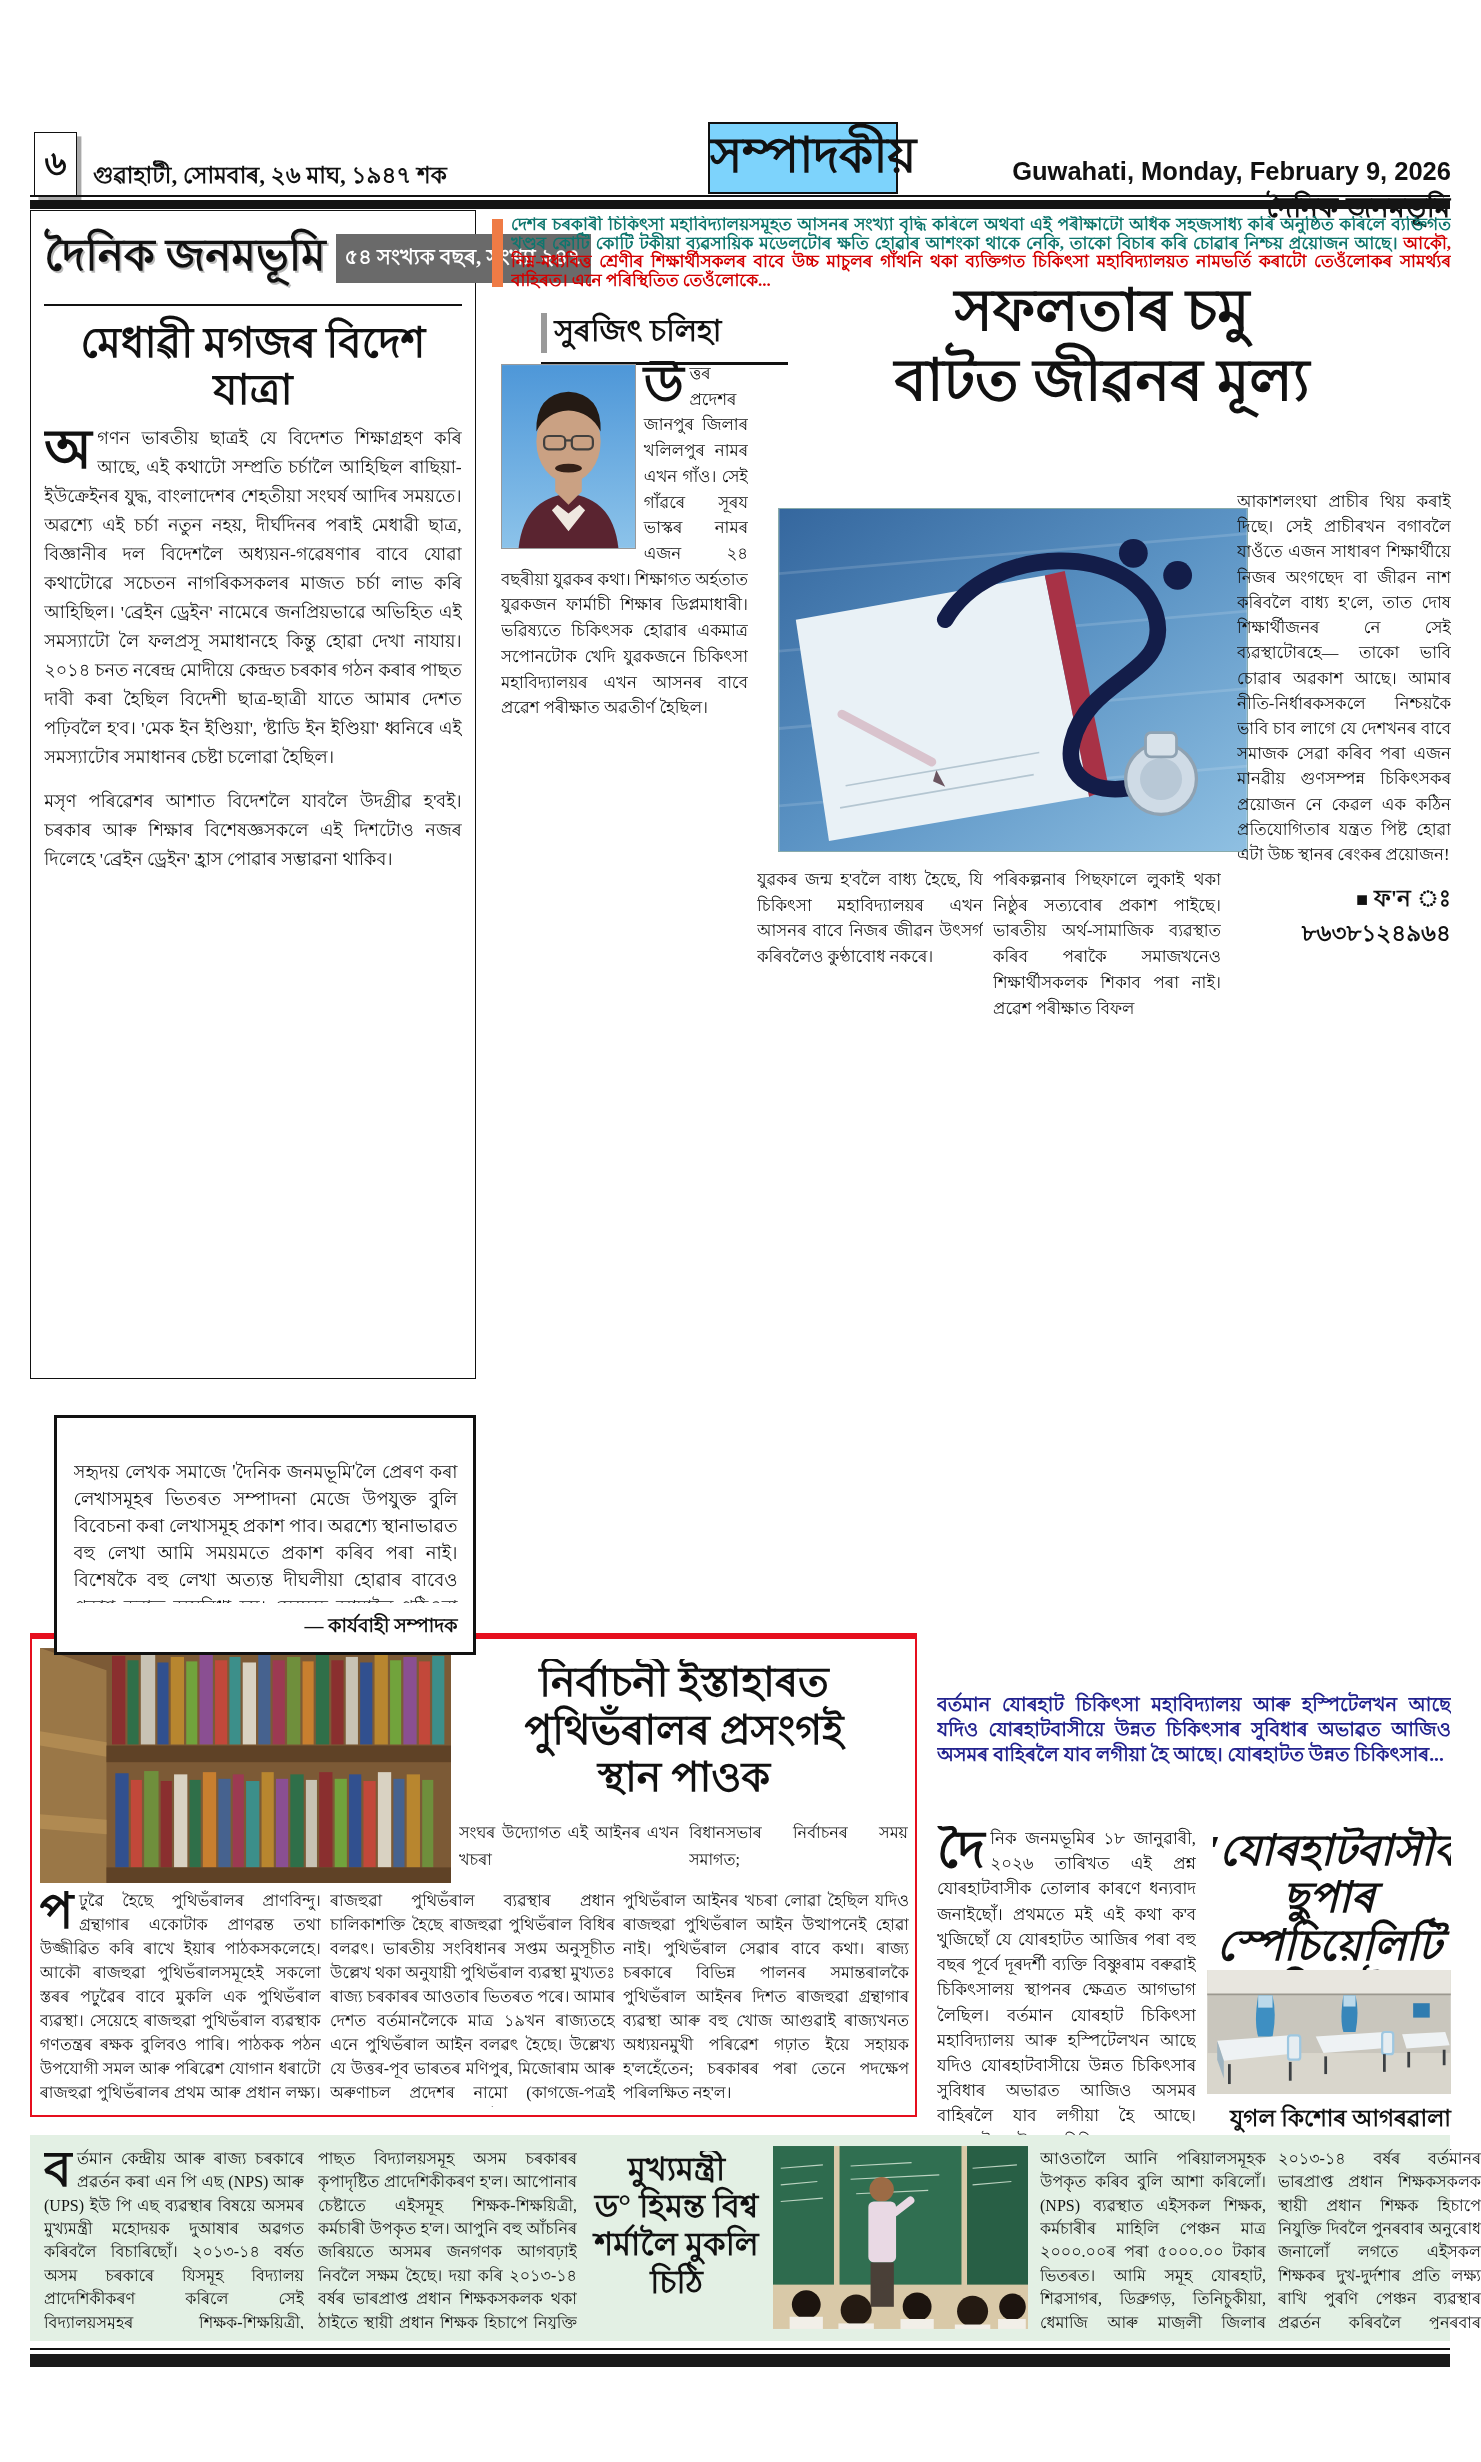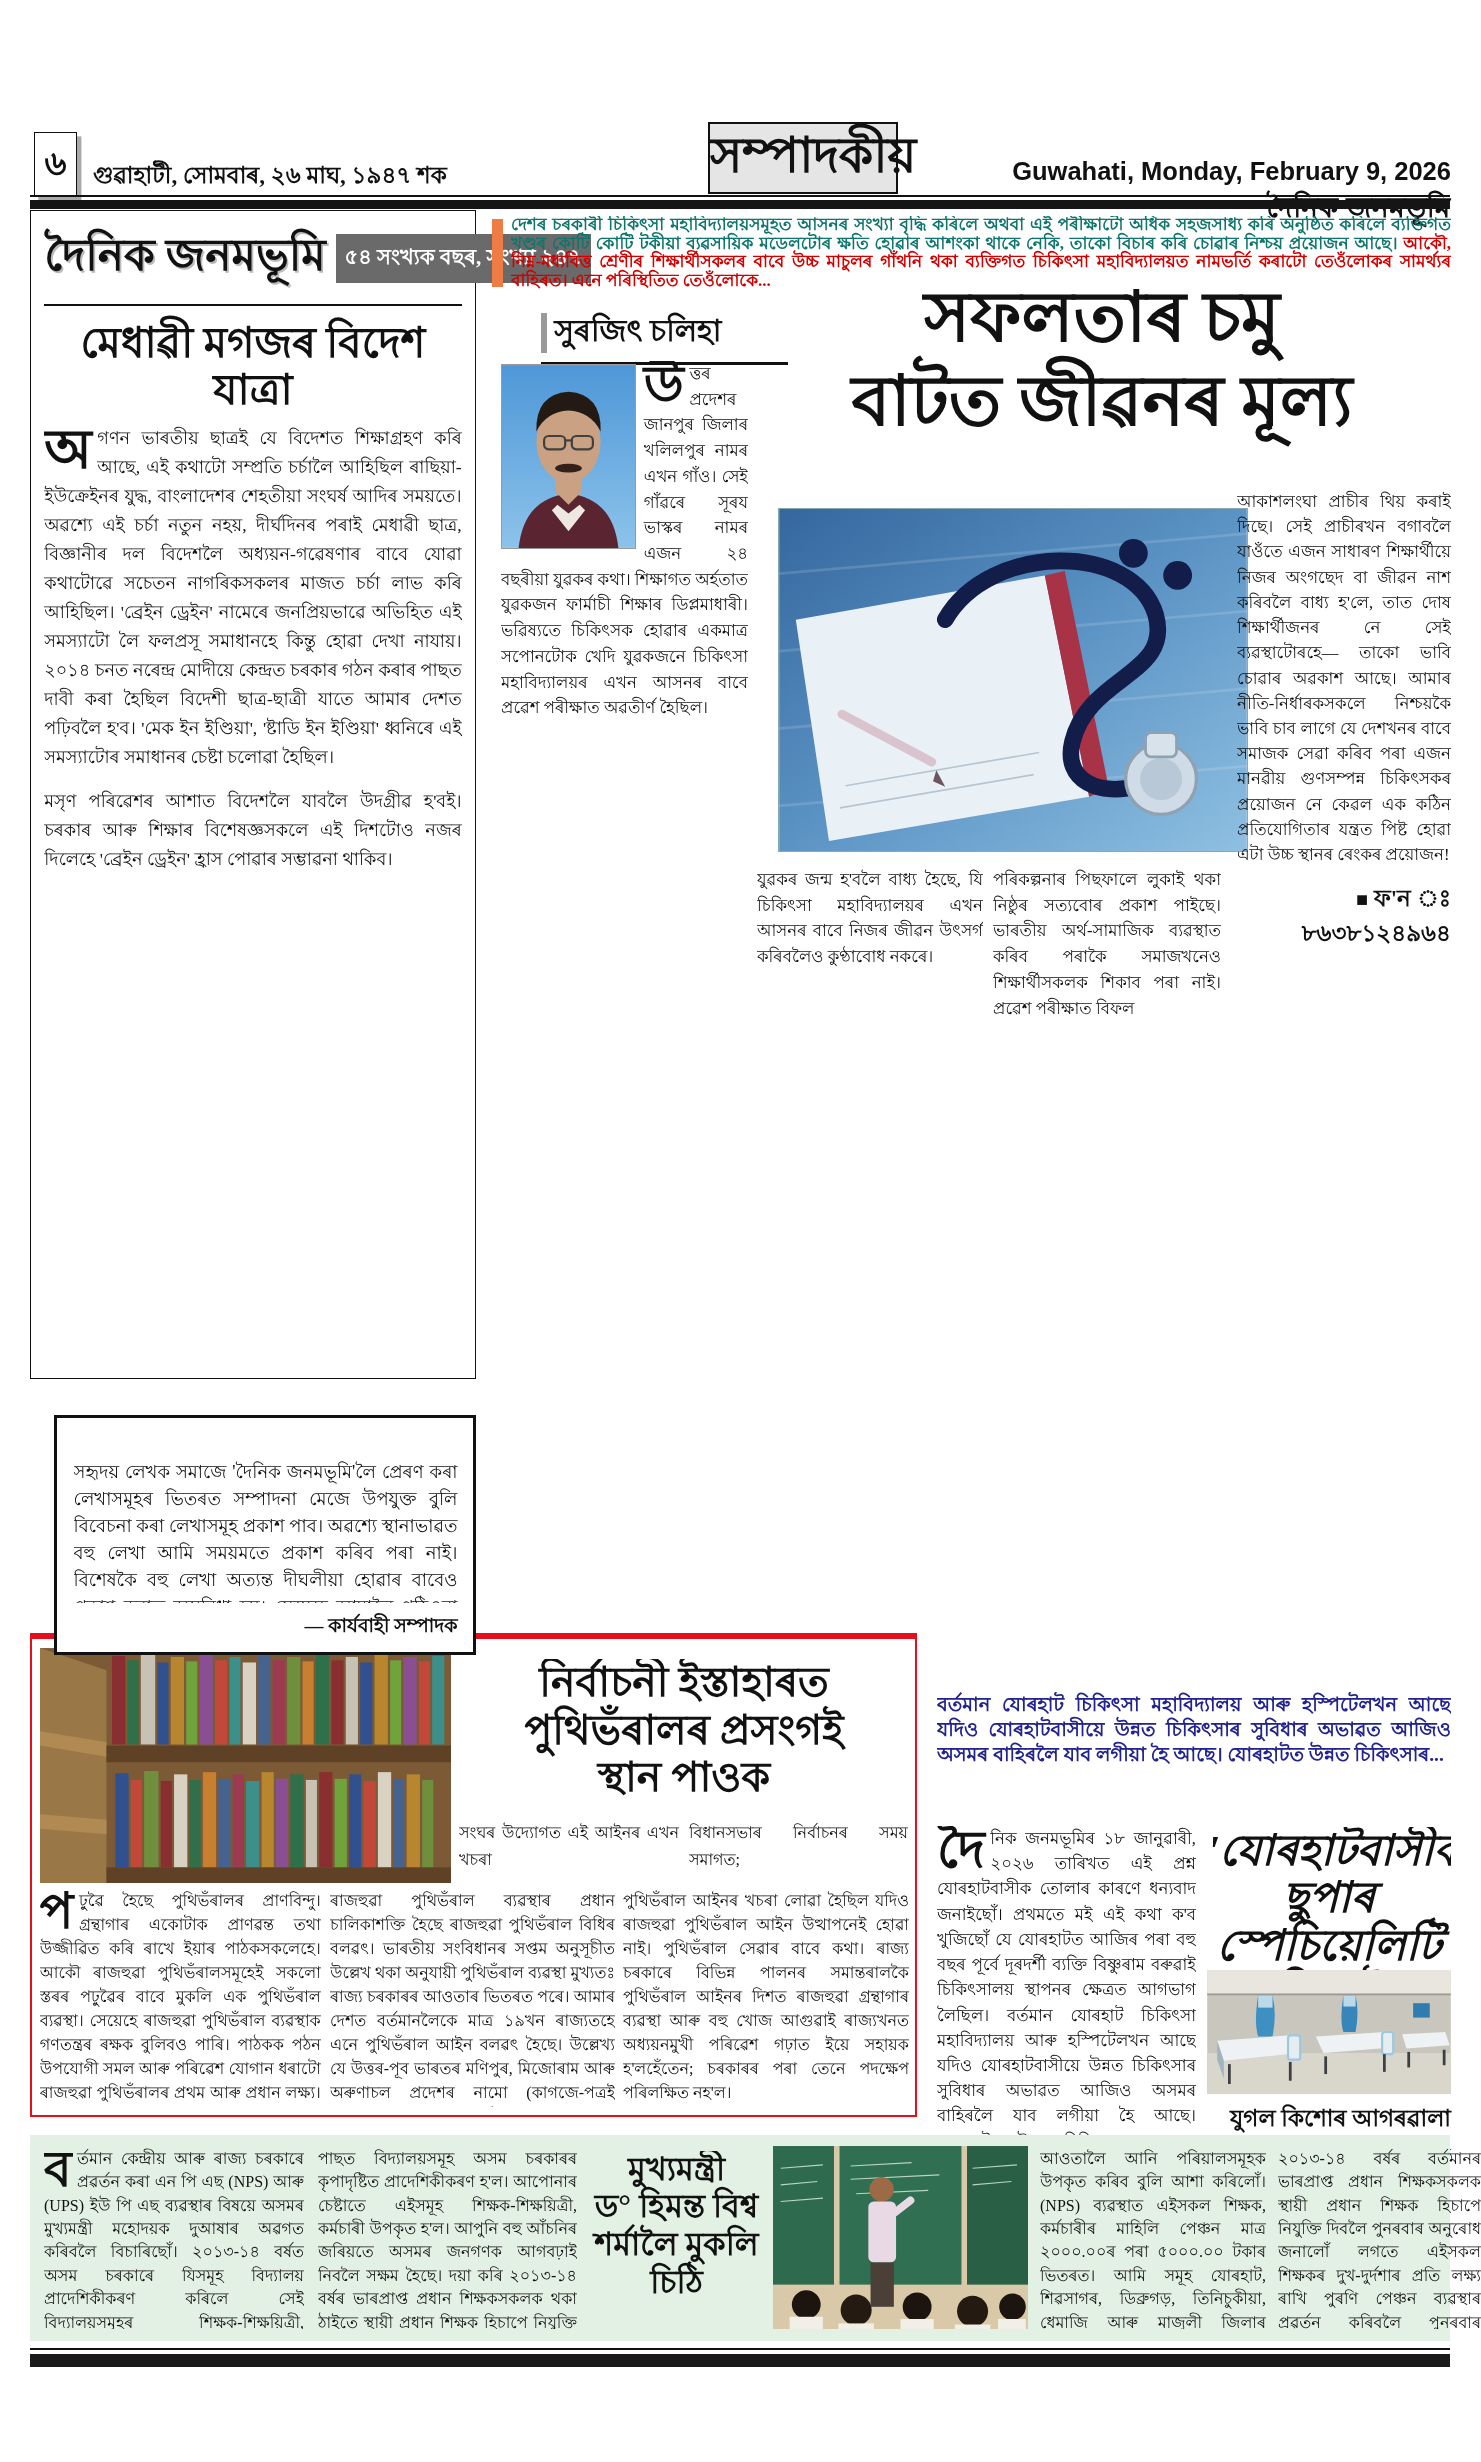--- a/index.html
+++ b/index.html
@@ -9,21 +9,21 @@
   .pre{white-space:pre-line;}
   .col{text-align:justify;overflow:hidden;}
   .sans{font-family:"Liberation Sans",sans-serif;}
   .dropcap{float:left;font-weight:bold;font-size:3.1em;line-height:.82;margin:3.3px 5.5px 0 0;}
 
   
   #pageno-box{left:34px;top:132px;width:41px;height:63px;border:1.7px solid #111;
     box-shadow:4.4px 4.4px 0 #a9a9a9;font-size:34px;font-weight:bold;line-height:61px;text-align:center;background:#fff;}
   #date-as{left:93px;top:157px;font-size:23px;font-weight:bold;}
   #section-box{left:708px;top:122px;width:186px;height:68px;border:2.8px solid #111;
-    font-size:49px;font-weight:bold;line-height:64px;text-align:center;background:#e5e5e5;}
+    font-size:49px;font-weight:bold;line-height:64px;text-align:center;background:#7dd3fc;}
   #date-en{right:30px;top:157px;font-size:25.5px;font-weight:bold;}
   #brand-top{right:30px;top:186px;font-size:28px;font-weight:bold;letter-spacing:0.6px;}
   .rule-thin{left:30px;width:1420px;height:1.7px;background:#111;}
   .rule-thick{left:30px;width:1420px;background:#151515;}
 
   
   #left-box{left:30px;top:210px;width:446px;height:1169px;border:1.7px solid #111;
     box-sizing:border-box;padding:11px 13.3px;background:#fff;}
   #masthead-row{display:flex;align-items:center;gap:10px;}
   #masthead-title{font-size:44px;font-weight:bold;text-shadow:1.7px 1.7px 0 #bbb;white-space:nowrap;}
@@ -48,21 +48,21 @@
     line-height:1.1;text-align:justify;overflow:hidden;}
   .lede-blue{color:#0f766e;}
   .lede-red{color:#d40000;}
   #byline-row{left:501px;top:307px;width:247px;padding-left:40px;}
   #byline-inner{display:flex;align-items:center;gap:7.8px;}
   #byline-tick{width:5.5px;height:40px;background:#9a9a9a;}
   #byline-name{font-size:30px;font-weight:bold;}
   #byline-rule{height:2.8px;background:#111;margin-top:4.4px;}
   #ed-col1{left:501px;top:361px;width:247px;height:1264px;font-size:16.6px;line-height:1.55;}
   #author-photo{float:left;width:133px;height:183px;margin:3.3px 7.8px 4.4px 0;border:0.6px solid #999;}
-  #ed-headline{left:753px;top:276px;width:698px;height:209px;font-size:70px;font-weight:bold;
+  #ed-headline{left:753px;top:276px;width:698px;height:209px;font-size:58px;font-weight:bold;
     line-height:1.2;text-align:center;overflow:hidden;}
   #steth{left:778px;top:508px;width:468px;height:342px;border:0.6px solid #8aa;}
   #ed-col2{left:757px;top:867px;width:226px;height:760px;font-size:16.6px;line-height:1.55;}
   #ed-col3{left:993px;top:867px;width:228px;height:760px;font-size:16.6px;line-height:1.55;}
   #ed-col4{left:1237px;top:489px;width:214px;height:1138px;font-size:16.6px;line-height:1.52;}
   .phone-line{text-align:right;font-size:23px;font-weight:bold;margin-top:14.4px;}
   .bullet{font-size:20px;}
 
   
   #lib-box{left:30px;top:1633px;width:887px;height:484px;border:2.2px solid #e60f1e;

